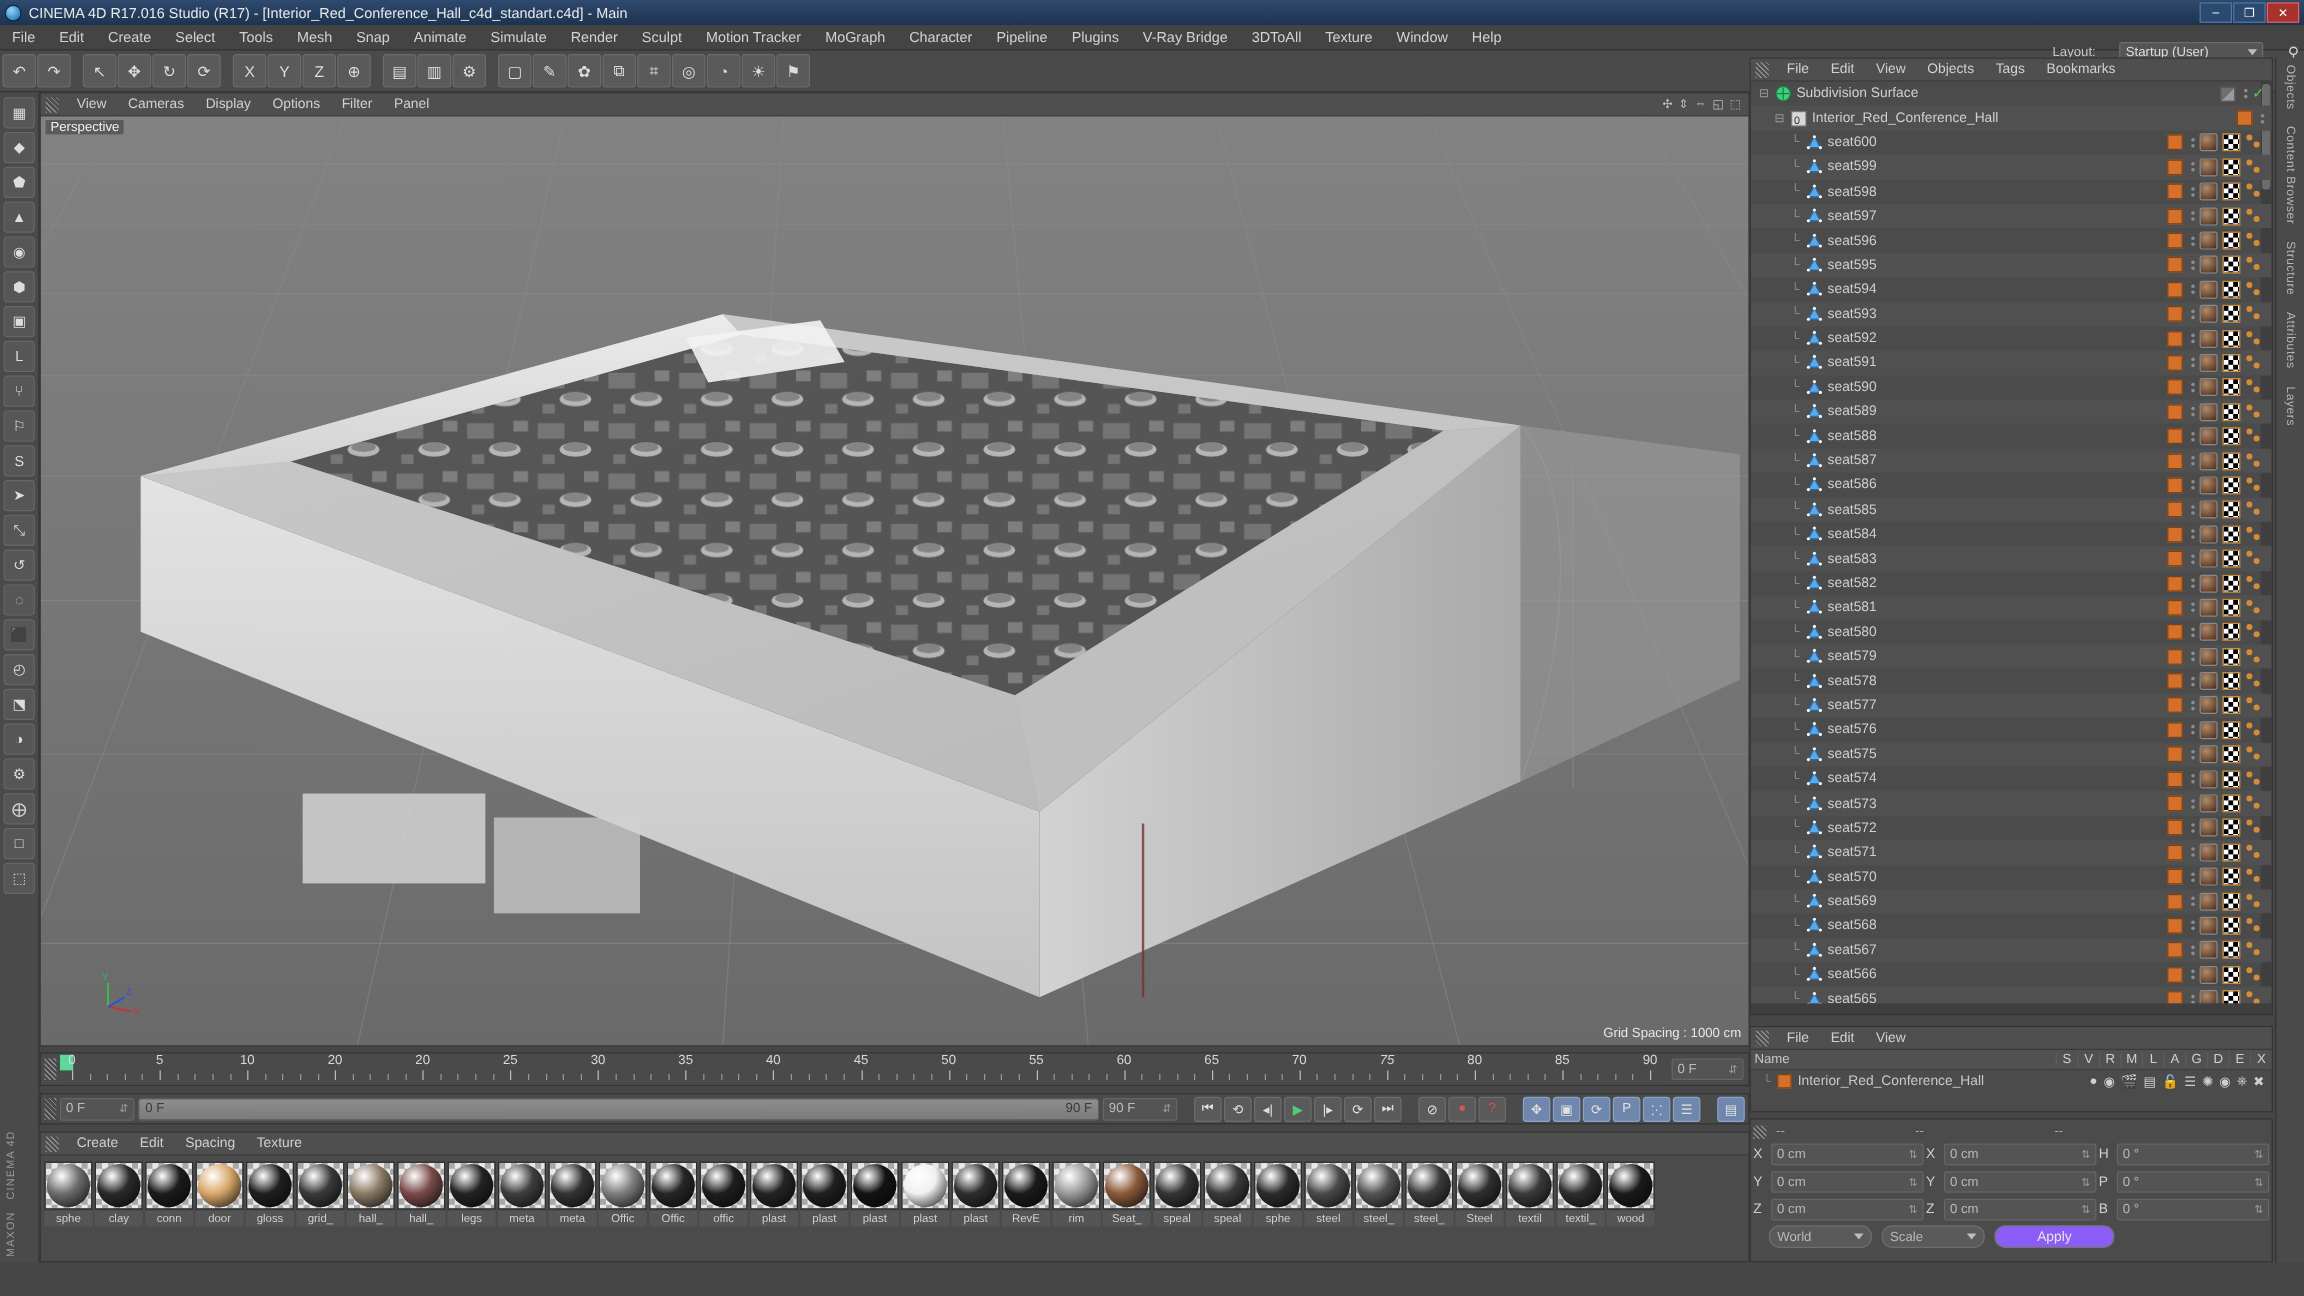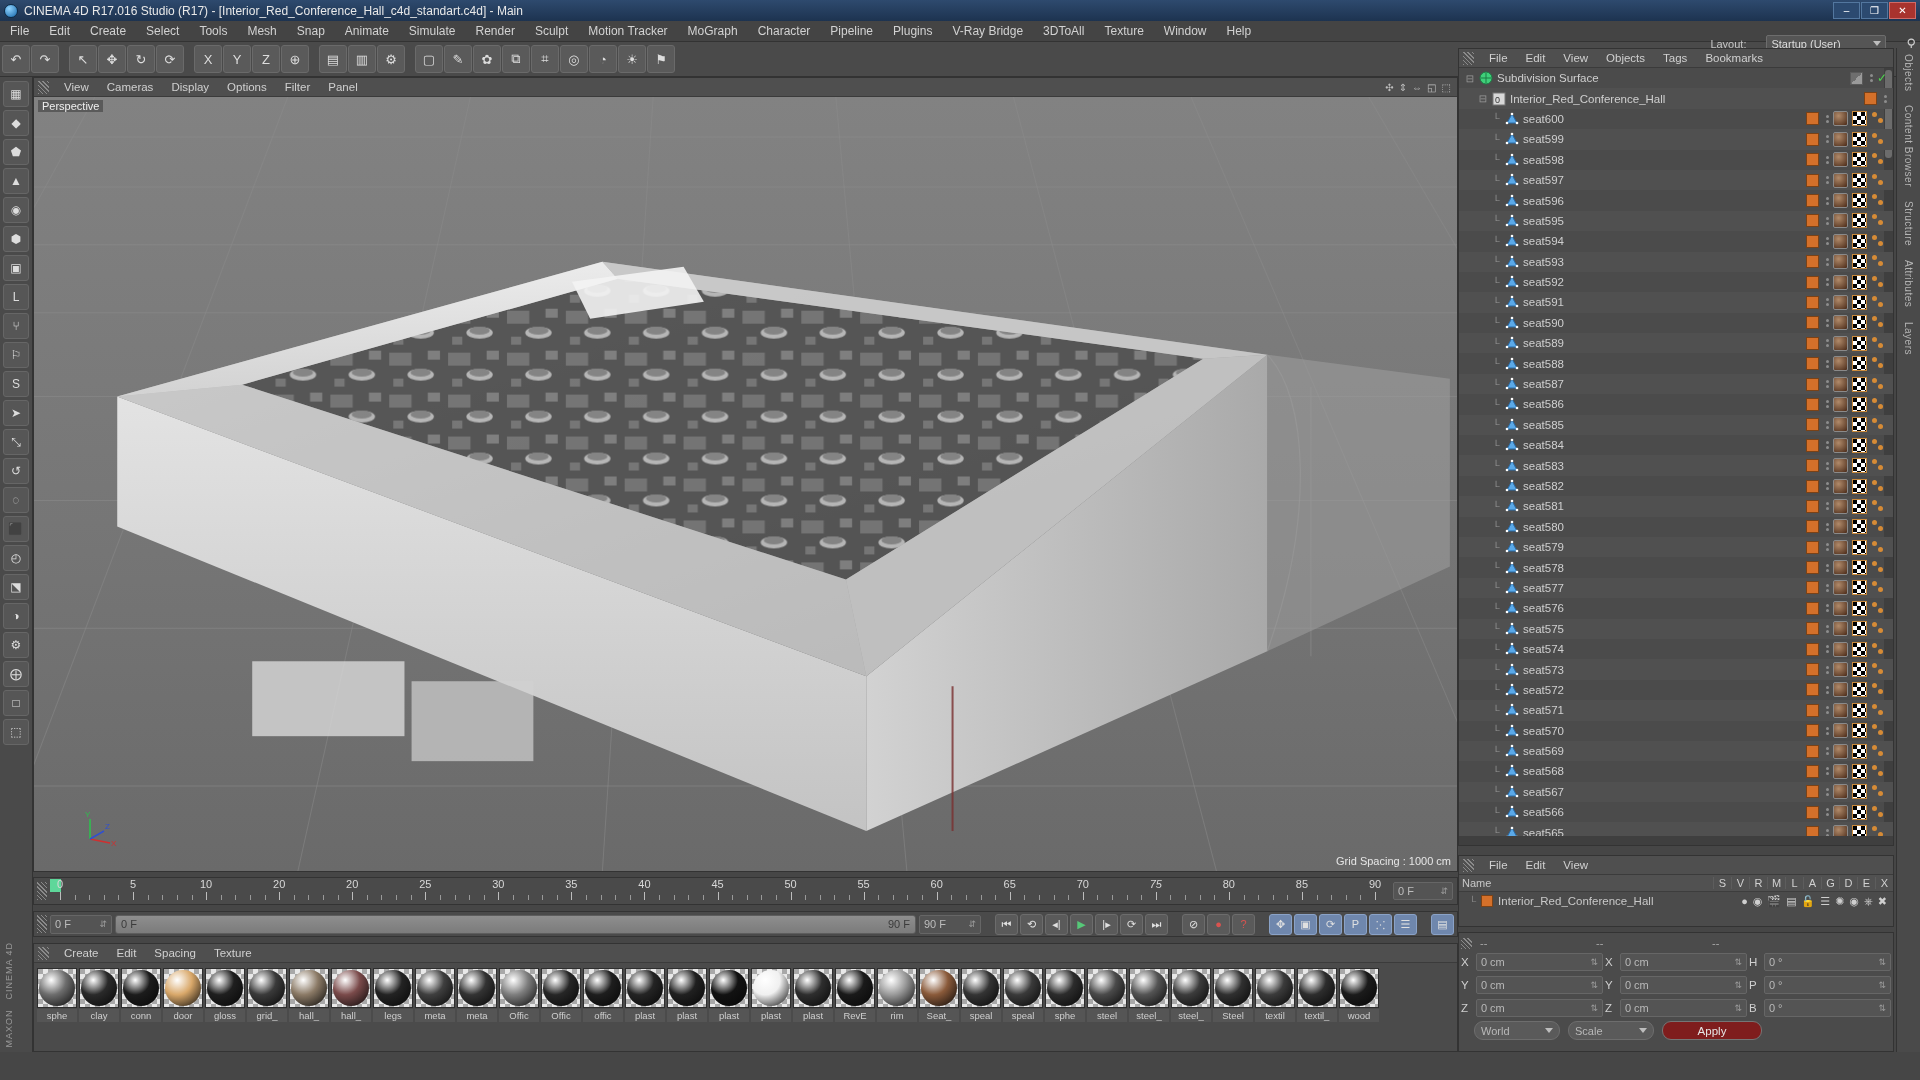--- a/index.html
+++ b/index.html
@@ -114,21 +114,21 @@
   .coords-head span { width:116px; }
   .crow { display:flex; align-items:center; height:21px; gap:2px; margin-bottom:2px; }
   .clab { width:13px; font-size:11.5px; color:#d0d0d0; text-align:left;}
   .cfield { width:128px; height:18px; background:#545454; border:1px solid #666;
     border-radius:2px; font-size:11px; color:#b9b9b9; display:flex; align-items:center;
     padding:0 4px; justify-content:space-between;}
   .spin { color:#9b9b9b; font-size:9px; }
   .cbtns { display:flex; gap:8px; margin-top:3px; padding-left:13px;}
   .cdd { width:86px;height:19px;background:#5a5a5a;border:1px solid #6d6d6d;border-radius:9px;
     font-size:11px;color:#b8b8b8;display:flex;align-items:center;padding:0 6px;justify-content:space-between;}
-  .capply { width:100px;height:19px;background:#7f1d1d;border:1px solid #757575;border-radius:9px;
+  .capply { width:100px;height:19px;background:#8b5cf6;border:1px solid #757575;border-radius:9px;
     font-size:11.5px;color:#e6e6e6;display:flex;align-items:center;justify-content:center;}
 
   
   .tl { position:absolute; left:33px; top:877px; right:462px; height:28px;
     background:#4a4a4a; border:1px solid #333; display:flex; align-items:center;}
   .tl .grip { width:10px;height:18px;margin:0 3px;
     background-image:repeating-linear-gradient(45deg,#8a8a8a 0 1px,transparent 1px 3px);}
   .tl-ruler { flex:1; height:26px; position:relative; background:#4a4a4a; }
   .tl-green { position:absolute; left:0; top:1px; width:11px; height:13px; background:#5ed79a;}
   .tl-tick { position:absolute; bottom:4px; width:1px; height:5px; background:#9a9a9a;}

